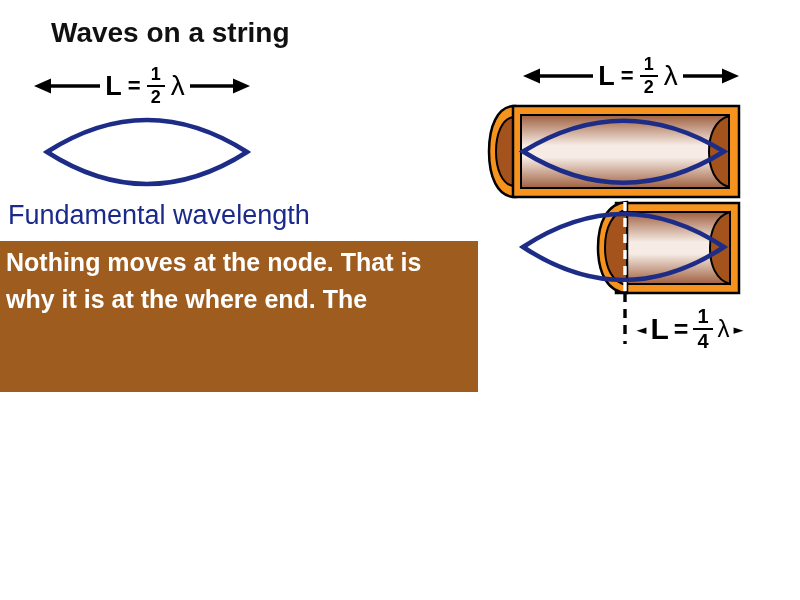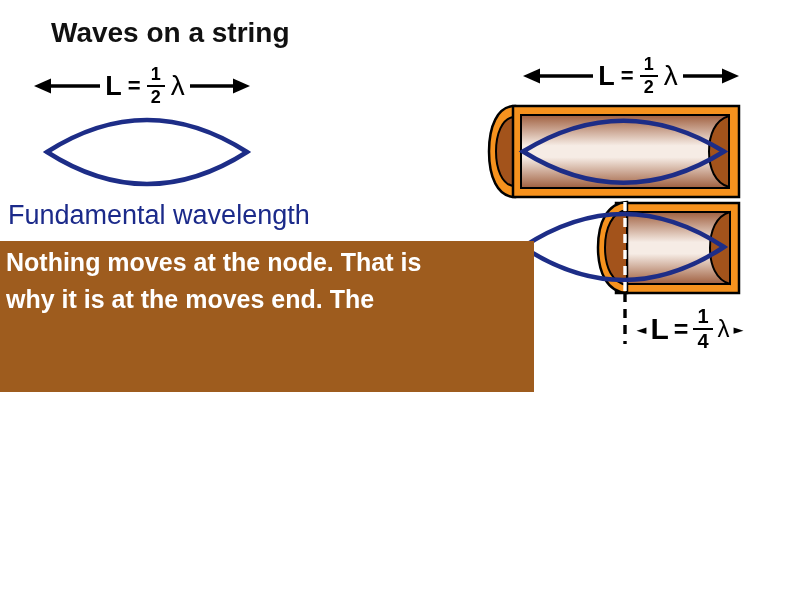--- a/index.html
+++ b/index.html
@@ -32,21 +32,21 @@
   .formula-quarter .eq{font-size:25px;}
   .formula-quarter .lambda{font-size:24px;}
   .formula-quarter .frac{font-size:20px;}
   .tri{font-family:"DejaVu Sans",sans-serif;font-size:13px;line-height:1;color:#000;}
 
   .caption{
     font-size:27px;font-weight:normal;color:var(--caption-blue,#1b2a8a);white-space:nowrap;
   }
 
   .note-box{
-    left:0;top:241px;width:534px;height:151px;
+    left:0;top:241px;width:478px;height:151px;
     background:var(--note-background,#9e5c1e);
     box-sizing:border-box;padding:3px 0 0 6px;
   }
   .note-line{
     color:var(--note-text,#fff);font-size:25px;font-weight:bold;
     line-height:37px;white-space:nowrap;
   }
 
   
   .lens{fill:none;stroke:var(--wave-blue,#1d2d87);stroke-width:4.5;}
@@ -111,21 +111,21 @@
     <svg class="arrow-svg" width="60" height="18" viewBox="0 0 60 18">
       <line class="arrow-line" x1="0" y1="9" x2="46" y2="9"></line>
       <polygon class="arrow-head" points="60,9 43,1.5 43,16.5"></polygon>
     </svg>
   </div>
 
   <div class="abs caption" style="left:8px;top:200px;">Fundamental wavelength</div>
 
   <div class="abs note-box">
     <div class="note-line">Nothing moves at the node. That is</div>
-    <div class="note-line">why it is at the moves end. The</div>
+    <div class="note-line">why it is at the where end. The</div>
   </div>
 
 
   <div class="abs formula" style="left:508px;top:48px;width:246px;height:56px;">
     <svg class="arrow-svg" width="70" height="18" viewBox="0 0 70 18">
       <polygon class="arrow-head" points="0,9 17,1.5 17,16.5"></polygon>
       <line class="arrow-line" x1="14" y1="9" x2="70" y2="9"></line>
     </svg>
     <span class="var">L</span>
     <span class="eq">=</span>

